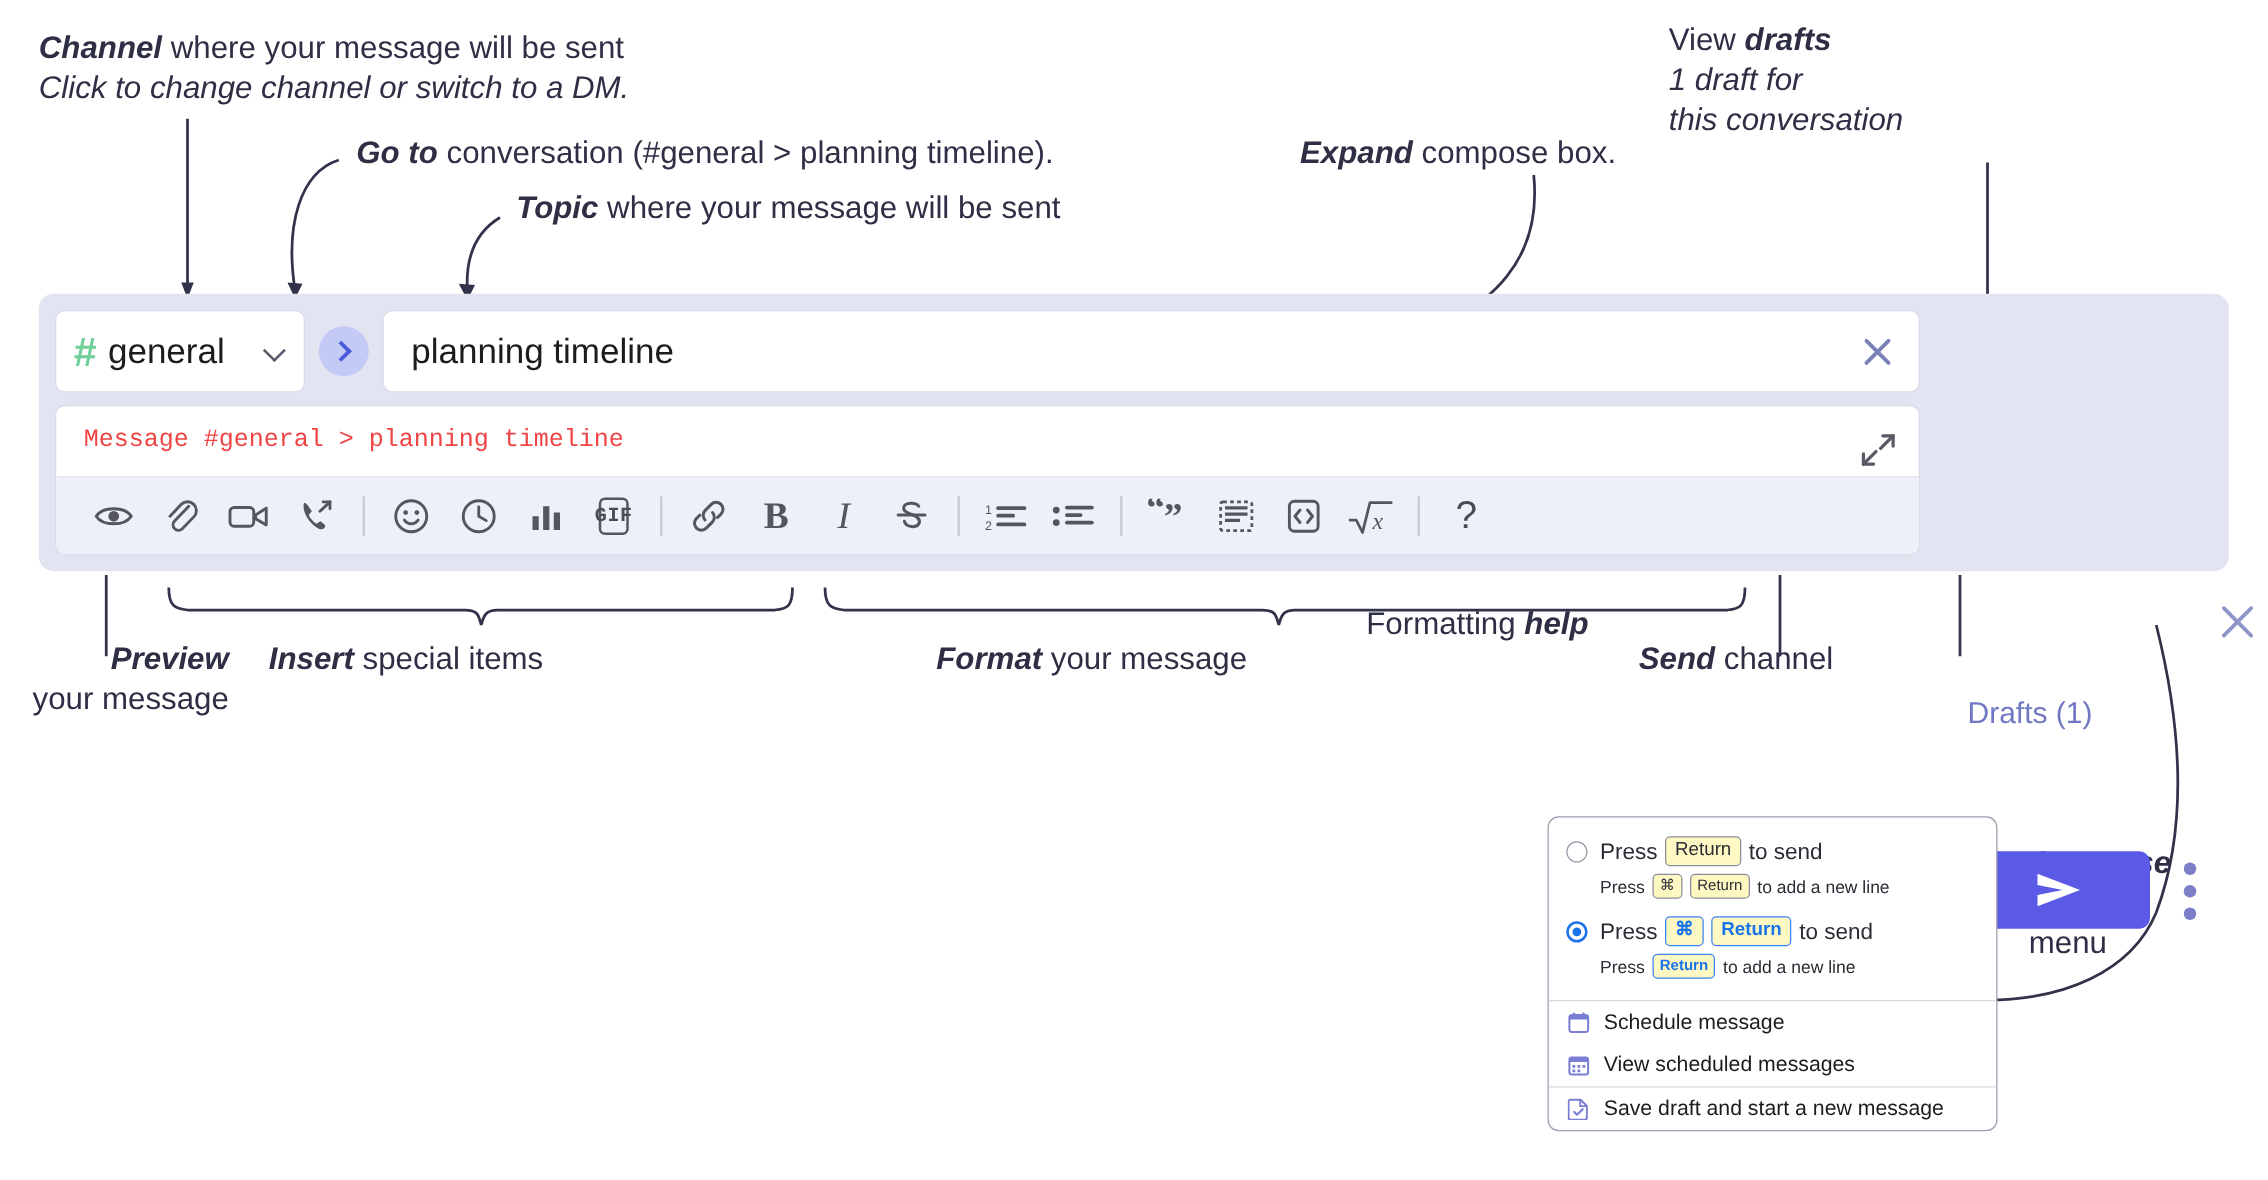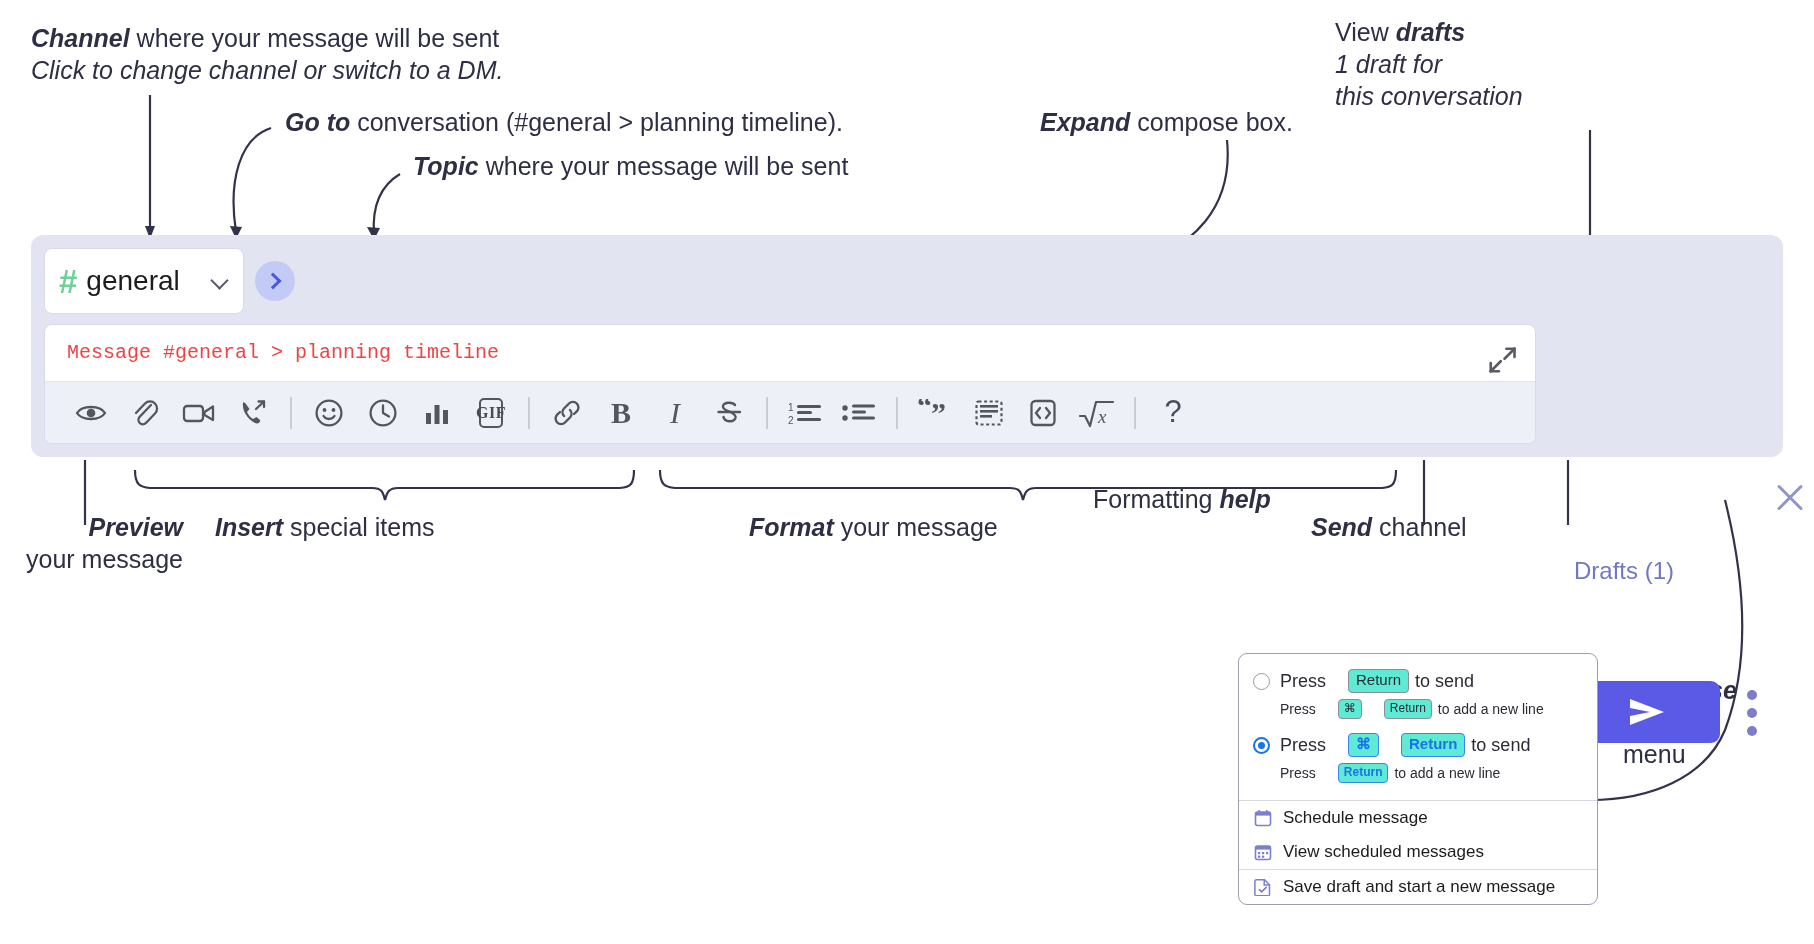--- a/index.html
+++ b/index.html
@@ -201,21 +201,21 @@
     width: 24px; height: 30px;
     border: 2.6px solid #555560;
     border-radius: 5px;
     font-size: 16px;
     font-weight: 700;
     letter-spacing: .5px;
     display: flex;
     align-items: center;
     justify-content: center;
     color: #4b4b58;
-    font-family: Liberation Serif, serif;
+    font-family: Liberation Mono, monospace;
   }
   .bold-g  { font-size: 30px; font-weight: 700; font-family: "Liberation Serif", serif; }
   .ital-g  { font-size: 30px; font-style: italic; font-family: "Liberation Serif", serif; }
 
   
   .drafts-link {
     position: absolute;
     left: 1543px; top: 322px;
     font-size: 24px;
     color: #7078c4;
@@ -312,23 +312,22 @@
     padding: 3px 14px 5px 41px;
     white-space: nowrap;
   }
   .key {
     border: 1.3px solid #8d8d9a;
     border-radius: 4px;
     padding: 1px 7px 2px;
     font-size: 15px;
     color: #2b2b35;
     line-height: 1.25;
-    background: #5eead4;
+    background: #fef9c3;
     display: inline-block;
-    margin-left: 16px;
   }
   .key.sm { font-size: 12px; padding: 1px 5px 2px; }
   .key.blue { border-color: #3b82f6; color: #1a73e8; font-weight: 700; }
   .key.blue.sm { font-weight: 700; }
   .menu-div { height: 1px; background: #d8d8e0; }
   .menu-item {
     display: flex;
     align-items: center;
     gap: 10px;
     padding: 7px 14px;
@@ -458,20 +457,24 @@
       <div class="channel-chip">
         <span class="hash">#</span>
         <span class="channel-name">general</span>
         <span class="chev"></span>
       </div>
 
       <div class="goto-btn">
         <span></span>
       </div>
 
+      <div class="topic-field">
+        <span class="topic-text">planning timeline</span>
+        <span class="xmark"></span>
+      </div>
     </div>
 
     <div class="msg-box">
       <div class="msg-placeholder">Message #general &gt; planning timeline</div>
 
       <svg class="expand-icon" viewBox="0 0 24 24">
         <g stroke="#5a5a66" stroke-width="2.1" fill="none" stroke-linecap="round">
           <path d="M22 3 L14 11"></path>
             <path d="M22 3 L15.5 3"></path>
             <path d="M22 3 L22 9.5"></path>

